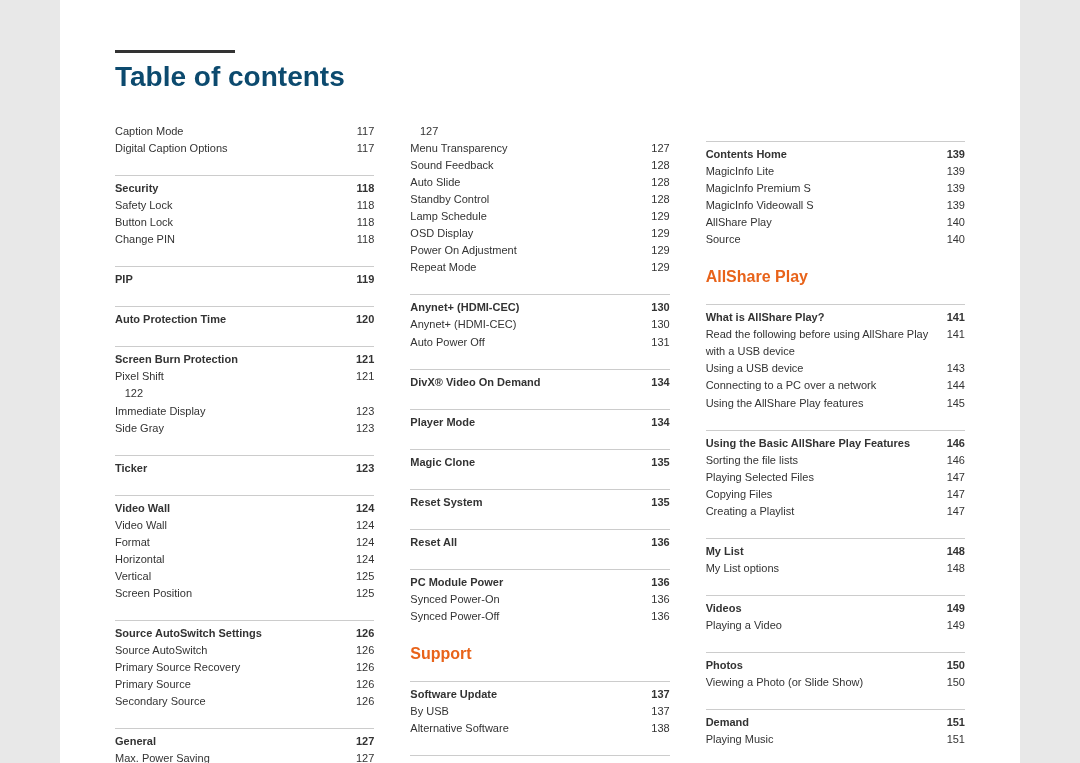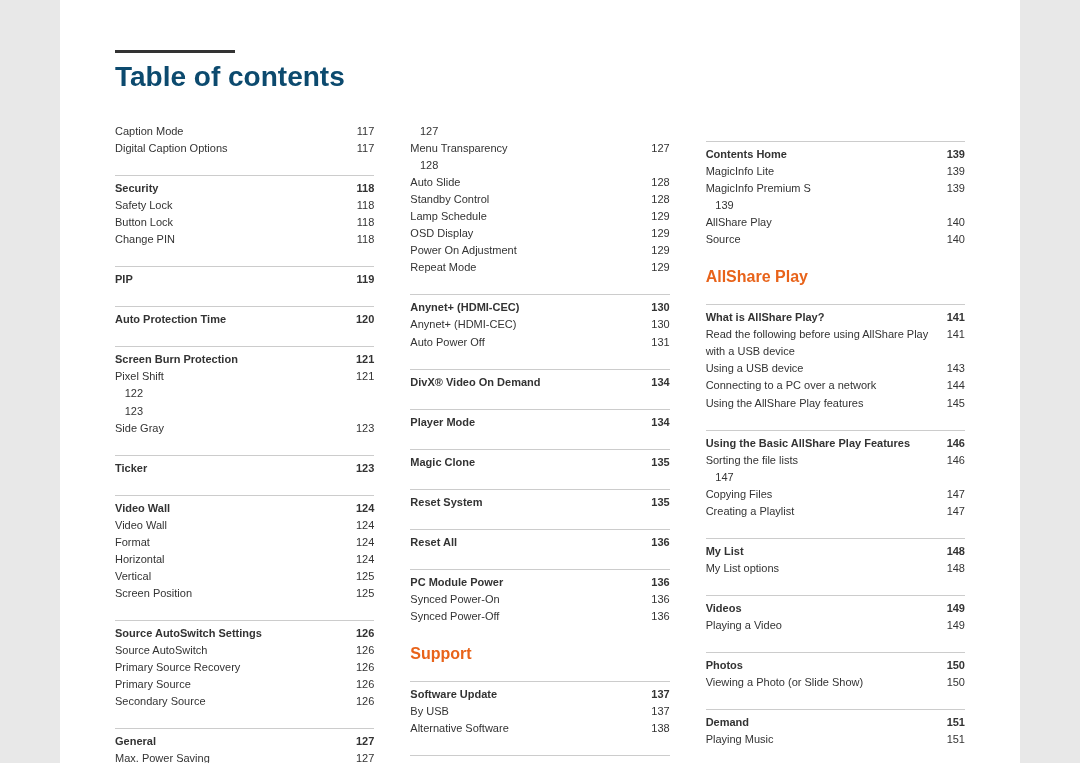--- a/index.html
+++ b/index.html
@@ -122,20 +122,21 @@
           <span class="page-num">121</span>
         </div>
         <div class="toc-entry">
           <span class="label">Pixel Shift</span>
           <span class="page-num">121</span>
         </div>
         <div class="toc-entry">
           <span class="page-num">122</span>
         </div>
         <div class="toc-entry">
+          <span class="label">Immediate Display</span>
           <span class="page-num">123</span>
         </div>
         <div class="toc-entry">
           <span class="label">Side Gray</span>
           <span class="page-num">123</span>
         </div>
         <div class="toc-entry bold">
           <span class="label">Ticker</span>
           <span class="page-num">123</span>
         </div>
@@ -199,20 +200,21 @@
 
     <div class="col" id="col2-container">
         <div class="toc-entry">
           <span class="page-num">127</span>
         </div>
         <div class="toc-entry">
           <span class="label">Menu Transparency</span>
           <span class="page-num">127</span>
         </div>
         <div class="toc-entry">
+          <span class="label">Sound Feedback</span>
           <span class="page-num">128</span>
         </div>
         <div class="toc-entry">
           <span class="label">Auto Slide</span>
           <span class="page-num">128</span>
         </div>
         <div class="toc-entry">
           <span class="label">Standby Control</span>
           <span class="page-num">128</span>
         </div>
@@ -302,20 +304,21 @@
         </div>
         <div class="toc-entry">
           <span class="label">MagicInfo Lite</span>
           <span class="page-num">139</span>
         </div>
         <div class="toc-entry">
           <span class="label">MagicInfo Premium S</span>
           <span class="page-num">139</span>
         </div>
         <div class="toc-entry">
+          <span class="label">MagicInfo Videowall S</span>
           <span class="page-num">139</span>
         </div>
         <div class="toc-entry">
           <span class="label">AllShare Play</span>
           <span class="page-num">140</span>
         </div>
         <div class="toc-entry">
           <span class="label">Source</span>
           <span class="page-num">140</span>
         </div>
@@ -342,20 +345,21 @@
         </div>
         <div class="toc-entry bold">
           <span class="label">Using the Basic AllShare Play Features</span>
           <span class="page-num">146</span>
         </div>
         <div class="toc-entry">
           <span class="label">Sorting the file lists</span>
           <span class="page-num">146</span>
         </div>
         <div class="toc-entry">
+          <span class="label">Playing Selected Files</span>
           <span class="page-num">147</span>
         </div>
         <div class="toc-entry">
           <span class="label">Copying Files</span>
           <span class="page-num">147</span>
         </div>
         <div class="toc-entry">
           <span class="label">Creating a Playlist</span>
           <span class="page-num">147</span>
         </div>

